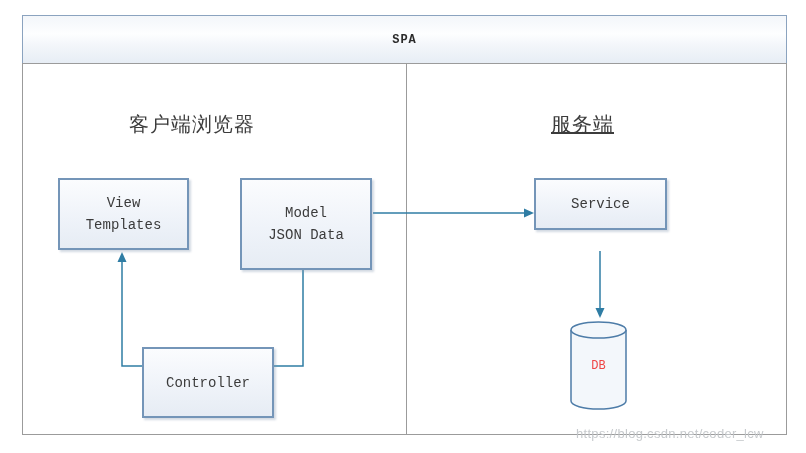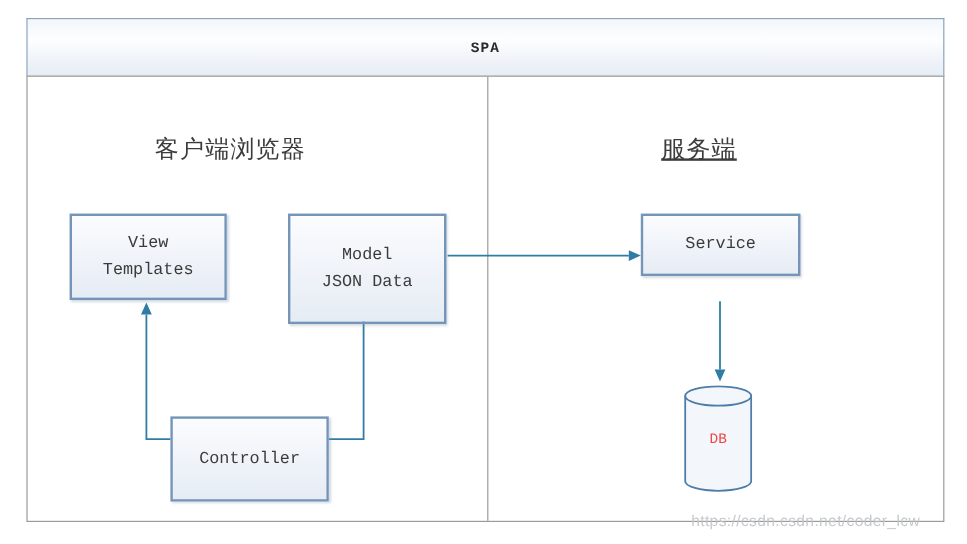--- a/index.html
+++ b/index.html
@@ -180,15 +180,15 @@
   </div>
 
   <div class="db-wrap">
     <svg width="57" height="90" viewBox="0 0 57 90" xmlns="http://www.w3.org/2000/svg">
       <path class="cyl" d="M1,9 L1,80 A27.5,8 0 0 0 56,80 L56,9"></path>
       <ellipse class="cyl" cx="28.5" cy="9" rx="27.5" ry="8"></ellipse>
     </svg>
     <div class="db-label">DB</div>
   </div>
 
-  <div class="watermark">https://csdn.csdn.net/coder_lcw</div>
+  <div class="watermark">https://blog.csdn.net/coder_lcw</div>
 
 </div>
 
 </body></html>

